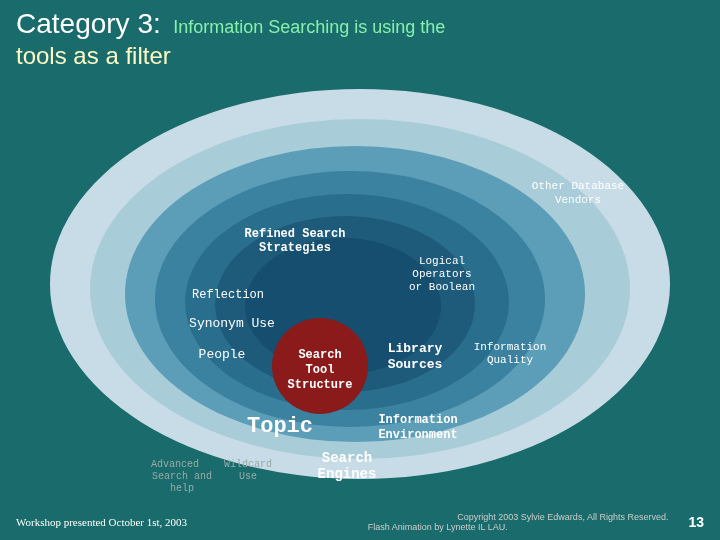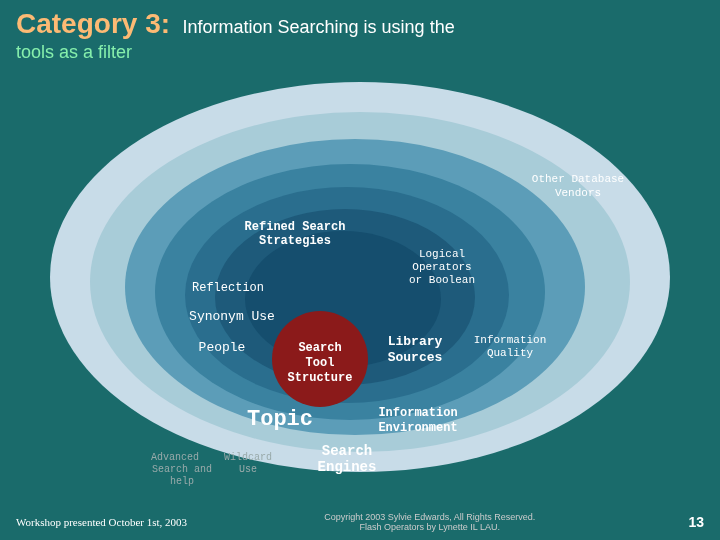--- a/index.html
+++ b/index.html
@@ -12,36 +12,36 @@
       position: relative;
     }
 
     .header {
       padding: 8px 16px 4px 16px;
       color: white;
     }
 
     .header h1 {
       font-size: 28px;
-      font-weight: bold;
-      color: #fdba74;
+      font-weight: normal;
+      color: #ffffff;
       display: inline;
       text-align: center;
     }
 
     .header .subtitle {
       font-size: 18px;
-      color: #ffffff;
+      color: #86efac;
       display: inline;
       margin-left: 8px;
     }
 
     .header .subtitle2 {
-      font-size: 18px;
-      color: #86efac;
+      font-size: 24px;
+      color: #fef9c3;
       display: block;
       margin-top: 2px;
     }
 
     .diagram-container {
       position: relative;
       width: 700px;
       height: 430px;
       margin: 0 auto;
       display: flex;
@@ -81,21 +81,20 @@
       font-size: 11px;
       text-align: center;
       flex: 1;
       padding: 0 20px;
     }
 
     .footer-right {
       color: white;
       font-size: 14px;
       font-weight: bold;
-      margin-left: 16px;
     }
   </style>
 </head>
 <body>
 
 <div class="header">
   <h1>Category 3:</h1>
   <span class="subtitle">Information Searching is using the</span>
   <span class="subtitle2">tools as a filter</span>
 </div>
@@ -161,17 +160,17 @@
     <text x="238" y="405" font-size="10" fill="#99aaaa" text-anchor="middle">Use</text>
 
     <text x="337" y="440" font-size="11" fill="white" text-anchor="middle">Internet</text>
     <text x="337" y="454" font-size="11" fill="white" text-anchor="middle">Databases</text>
   </svg>
 </div>
 
 <div class="footer">
   <span class="footer-left">Workshop presented October 1st, 2003</span>
   <div class="footer-center">
-    <div style="font-size:9px; color:#ccc;">Copyright 2003 Sylvie Edwards, All Rights Reserved.</div>
-    <div style="font-size:9px; color:#ccc;">Flash Operators by Lynette IL LAU.</div>
+    <div style="font-size:9px; color:#ccc;text-align:right;">Copyright 2003 Sylvie Edwards, All Rights Reserved.</div>
+    <div style="font-size:9px; color:#ccc;">Flash Animation by Lynette IL LAU.</div>
   </div>
   <span class="footer-right">13</span>
 </div>
 
 </body></html>

